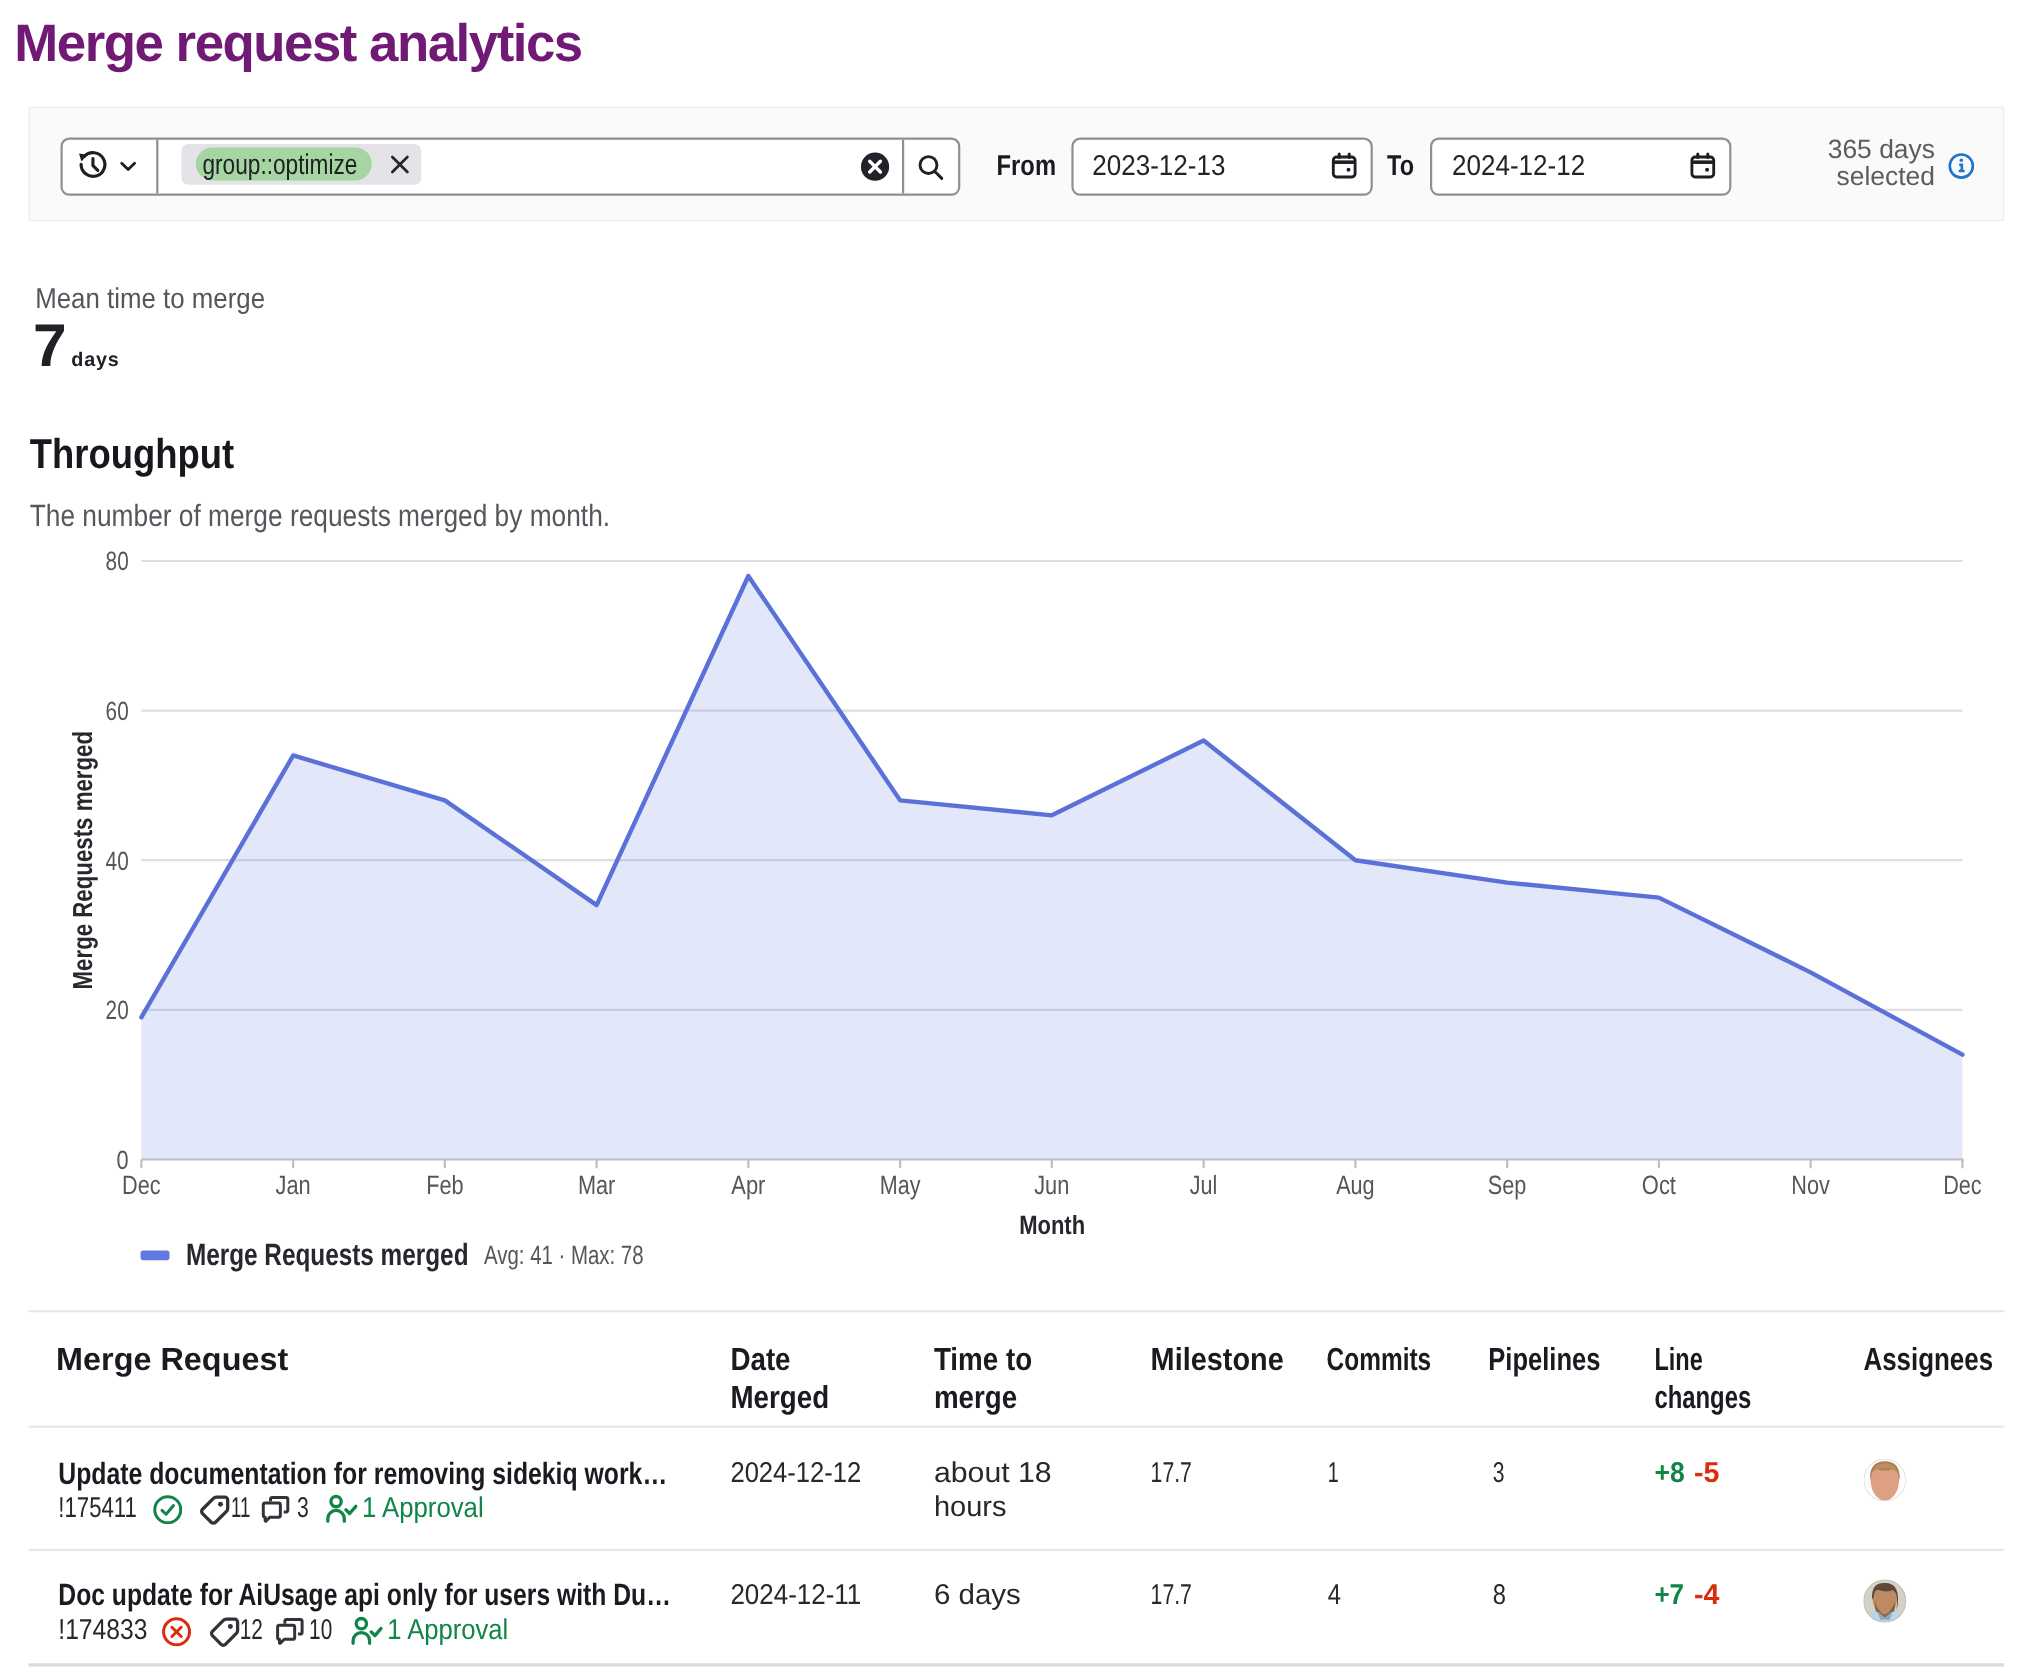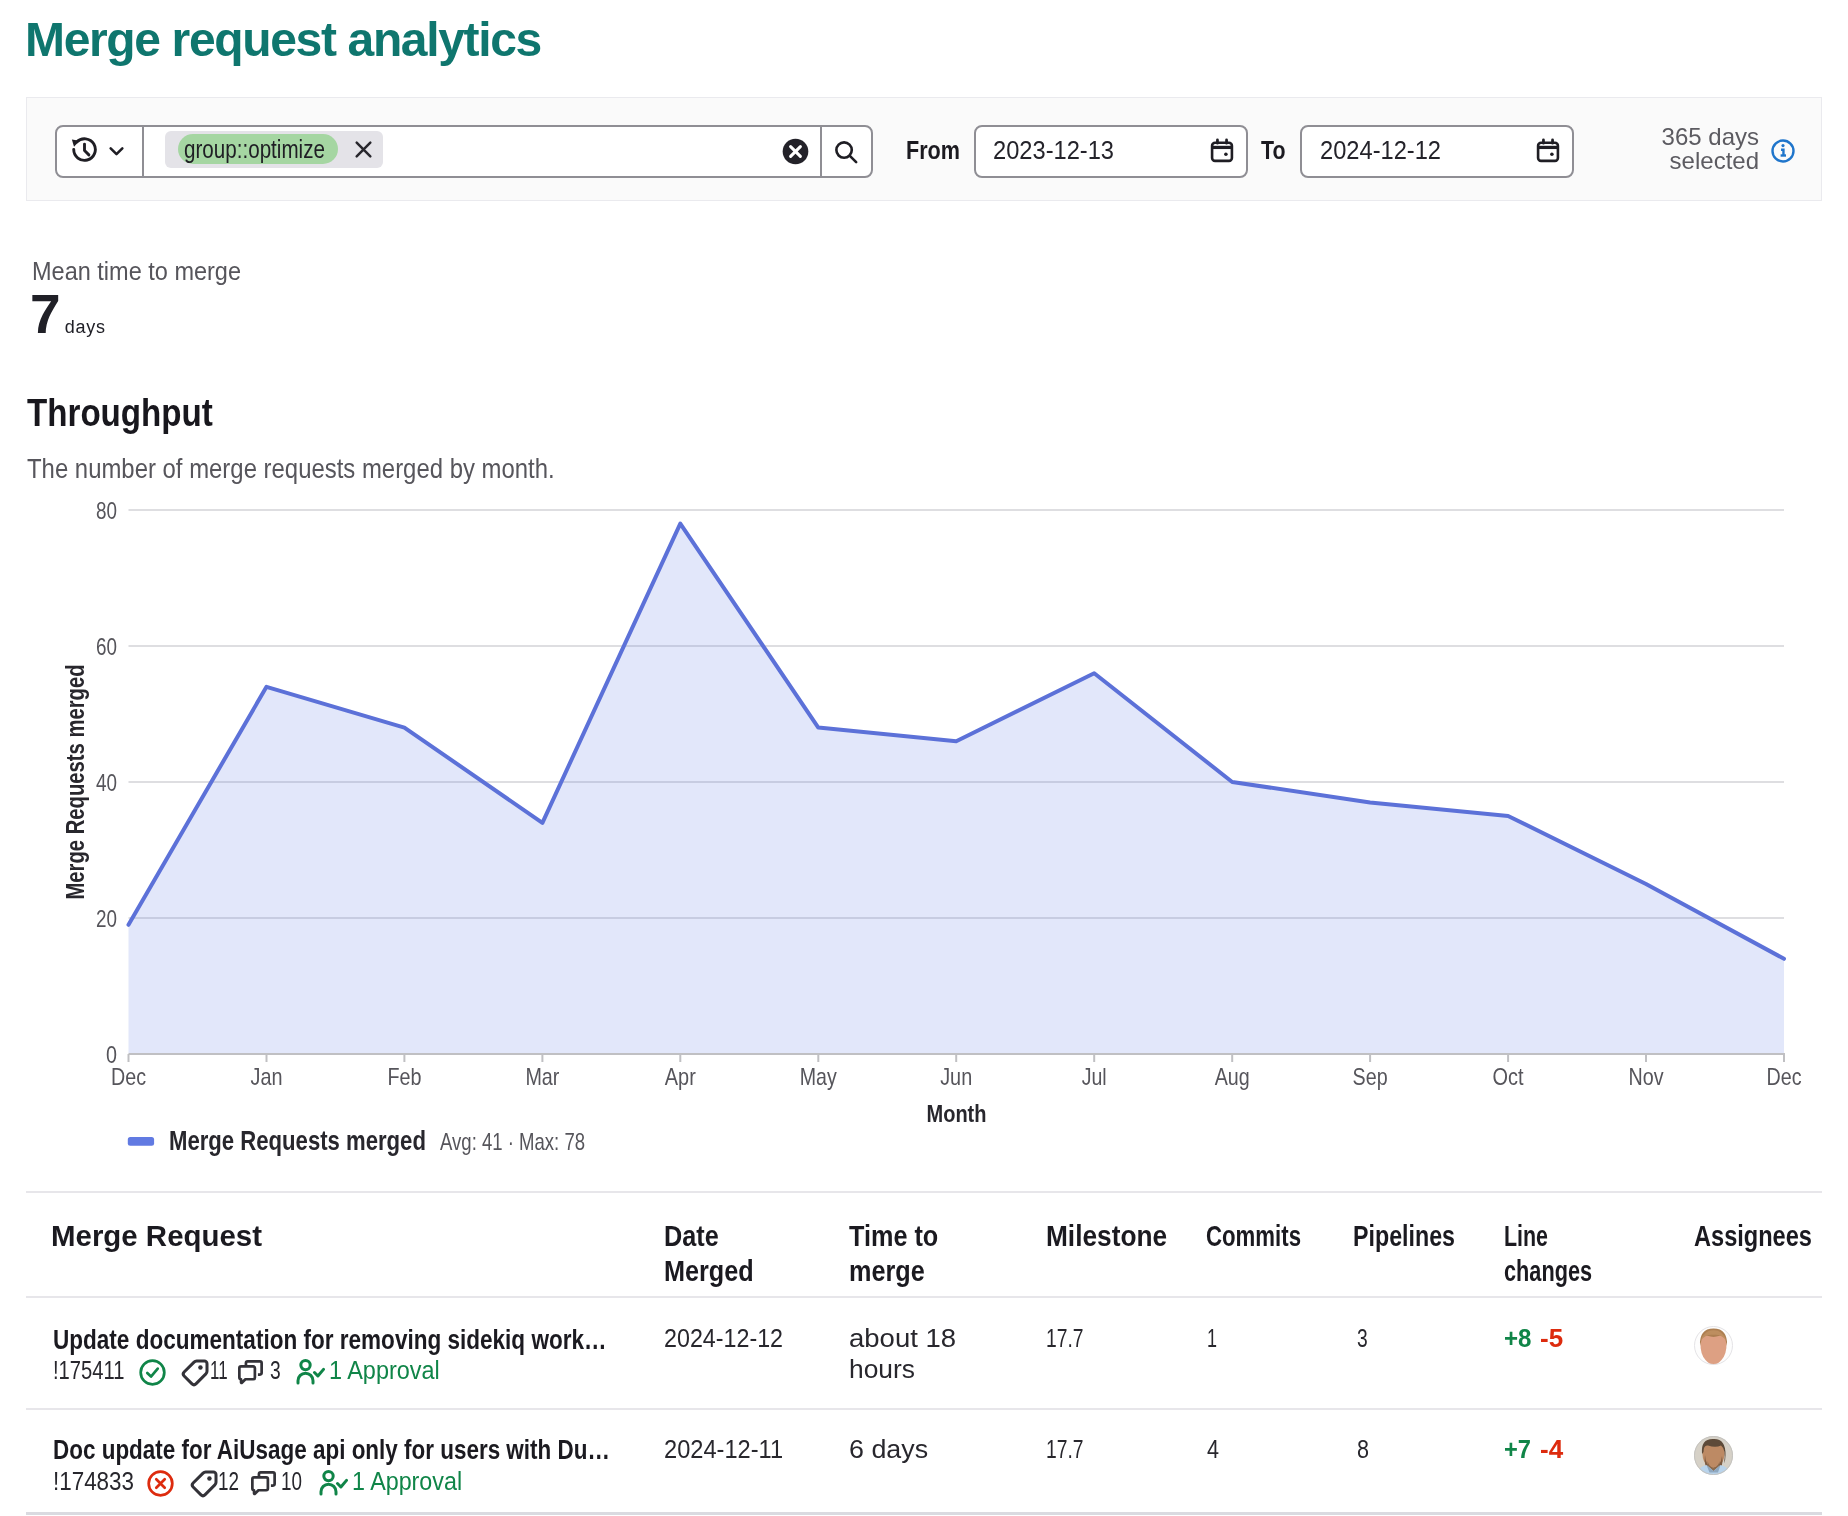--- a/index.html
+++ b/index.html
@@ -1,18 +1,18 @@
 <!DOCTYPE html>
 <html><head><meta charset="utf-8"><style>
 * { margin:0; padding:0; box-sizing:border-box; }
 html,body { width:1848px; height:1516px; background:#fff; font-family:"Liberation Sans", sans-serif; }
 .abs { position:absolute; }
 body { position:relative; overflow:hidden; }
 </style></head><body>
-<div class="abs" style="left:25px; top:16.4px; font-size:48px; line-height:1; color:#0f766e; white-space:nowrap; font-weight:700; letter-spacing:-1.35px;">Merge request analytics</div>
+<div class="abs" style="left:13px; top:16.4px; font-size:48px; line-height:1; color:#701a75; white-space:nowrap; font-weight:700; letter-spacing:-1.35px;">Merge request analytics</div>
 <div class="abs" style="left:26px; top:97px; width:1796px; height:104px; background:#fafafa; border:1px solid #eaeaee;"></div>
 <div class="abs" style="left:55px; top:125px; width:818px; height:53px; background:#fff; border:2px solid #8f8e94; border-radius:8px;"></div>
 <div class="abs" style="left:142px; top:127px; width:2px; height:49px; background:#8f8e94;"></div>
 <div class="abs" style="left:820px; top:127px; width:2px; height:49px; background:#8f8e94;"></div>
 <svg class="abs" style="left:71px; top:137px;" width="27" height="27" viewBox="0 0 16 16">
 <path d="M 3.4 3.0 A 6.4 6.4 0 1 1 1.62 7.3" fill="none" stroke="#1f1e24" stroke-width="1.7" stroke-linecap="round"></path>
 <path d="M 0.5 1.5 l 4.6 0.7 -3.3 3.6 z" fill="#1f1e24"></path>
 <path d="M 8 4.2 L 8 8 L 10.6 10.6" fill="none" stroke="#1f1e24" stroke-width="1.7" stroke-linecap="round" stroke-linejoin="round"></path>
 </svg>
 <svg class="abs" style="left:108px; top:144px;" width="17" height="15" viewBox="0 0 16 14">
@@ -52,21 +52,21 @@
 </svg>
 <div class="abs" style="left:1559px; top:124.5px; width:200px; text-align:right; font-size:24px; line-height:24px; color:#5c5b61;">365 days<br>selected</div>
 <svg class="abs" style="left:1771px; top:139px;" width="24" height="24" viewBox="0 0 16 16">
 <circle cx="8" cy="8" r="7" fill="none" stroke="#1f75cb" stroke-width="1.6"></circle>
 <path d="M 6.7 7.2 L 8.3 7.2 L 8.3 10.8" fill="none" stroke="#1f75cb" stroke-width="1.6"></path>
 <path d="M 6.4 11 L 10 11" stroke="#1f75cb" stroke-width="1.6"></path>
 <circle cx="8" cy="4.4" r="1.05" fill="#1f75cb"></circle>
 </svg>
 <div class="abs" style="left:31.5px; top:257.9px; font-size:26px; line-height:1; color:#56555b; white-space:nowrap; transform:scaleX(0.904); transform-origin:0 50%;">Mean time to merge</div>
 <div class="abs" style="left:30px; top:287.3px; font-size:55px; line-height:1; color:#202027; white-space:nowrap; font-weight:700;">7</div>
-<div class="abs" style="left:64.8px; top:318.1px; font-size:18px; line-height:1; color:#202027; white-space:nowrap; font-weight:400; letter-spacing:0.7px; ">days</div>
+<div class="abs" style="left:64.8px; top:318.1px; font-size:18px; line-height:1; color:#202027; white-space:nowrap; font-weight:700; letter-spacing:0.7px; ">days</div>
 <div class="abs" style="left:26.5px; top:394.2px; font-size:38px; line-height:1; color:#18171d; white-space:nowrap; font-weight:700; transform:scaleX(0.872); transform-origin:0 50%;">Throughput</div>
 <div class="abs" style="left:27.4px; top:454.6px; font-size:28px; line-height:1; color:#57565c; white-space:nowrap; transform:scaleX(0.854); transform-origin:0 50%;">The number of merge requests merged by month.</div>
 <svg class="abs" style="left:0px; top:480px;" width="1848" height="685" viewBox="0 480 1848 685">
 <g stroke="#dedee1" stroke-width="2">
 <line x1="128.5" y1="510" x2="1784.0" y2="510"></line>
 <line x1="128.5" y1="646" x2="1784.0" y2="646"></line>
 <line x1="128.5" y1="782" x2="1784.0" y2="782"></line>
 <line x1="128.5" y1="918" x2="1784.0" y2="918"></line>
 </g>
 <path d="M 128.5 924.8 L 266.5 686.8 L 404.4 727.6 L 542.4 822.8 L 680.3 523.6 L 818.3 727.6 L 956.2 741.2 L 1094.2 673.2 L 1232.2 782.0 L 1370.1 802.4 L 1508.1 816.0 L 1646.0 884.0 L 1784.0 958.8 L 1784.0 1053.0 L 128.5 1053.0 Z" fill="rgba(97,122,226,0.18)"></path>

